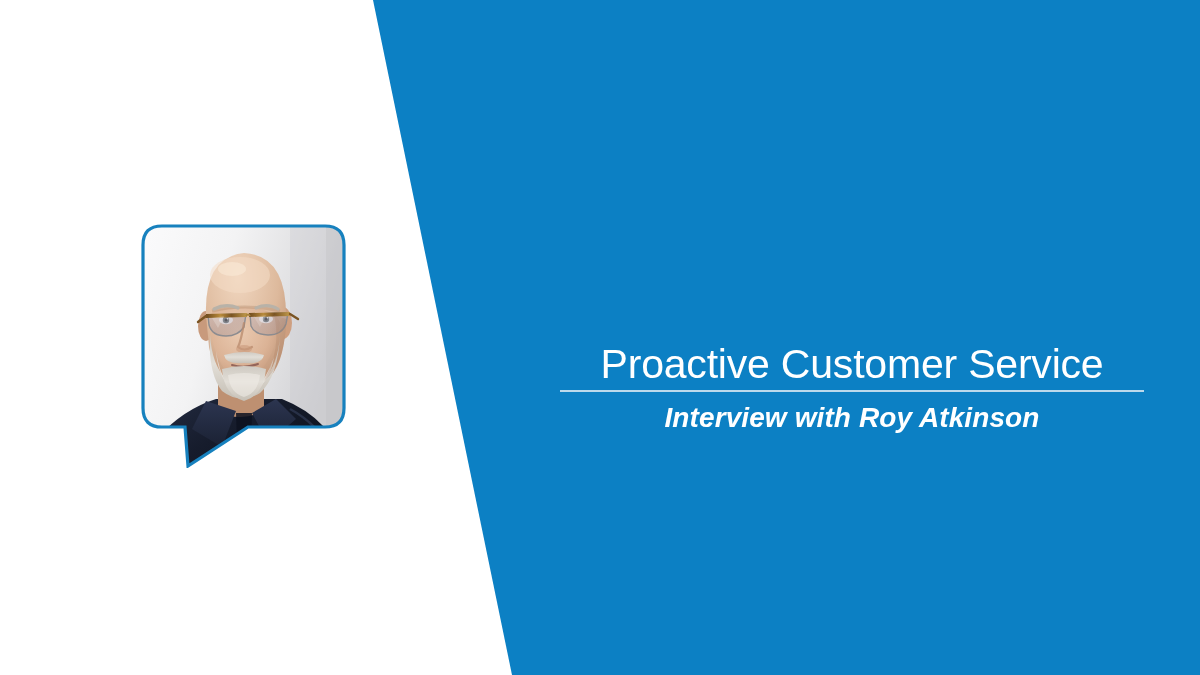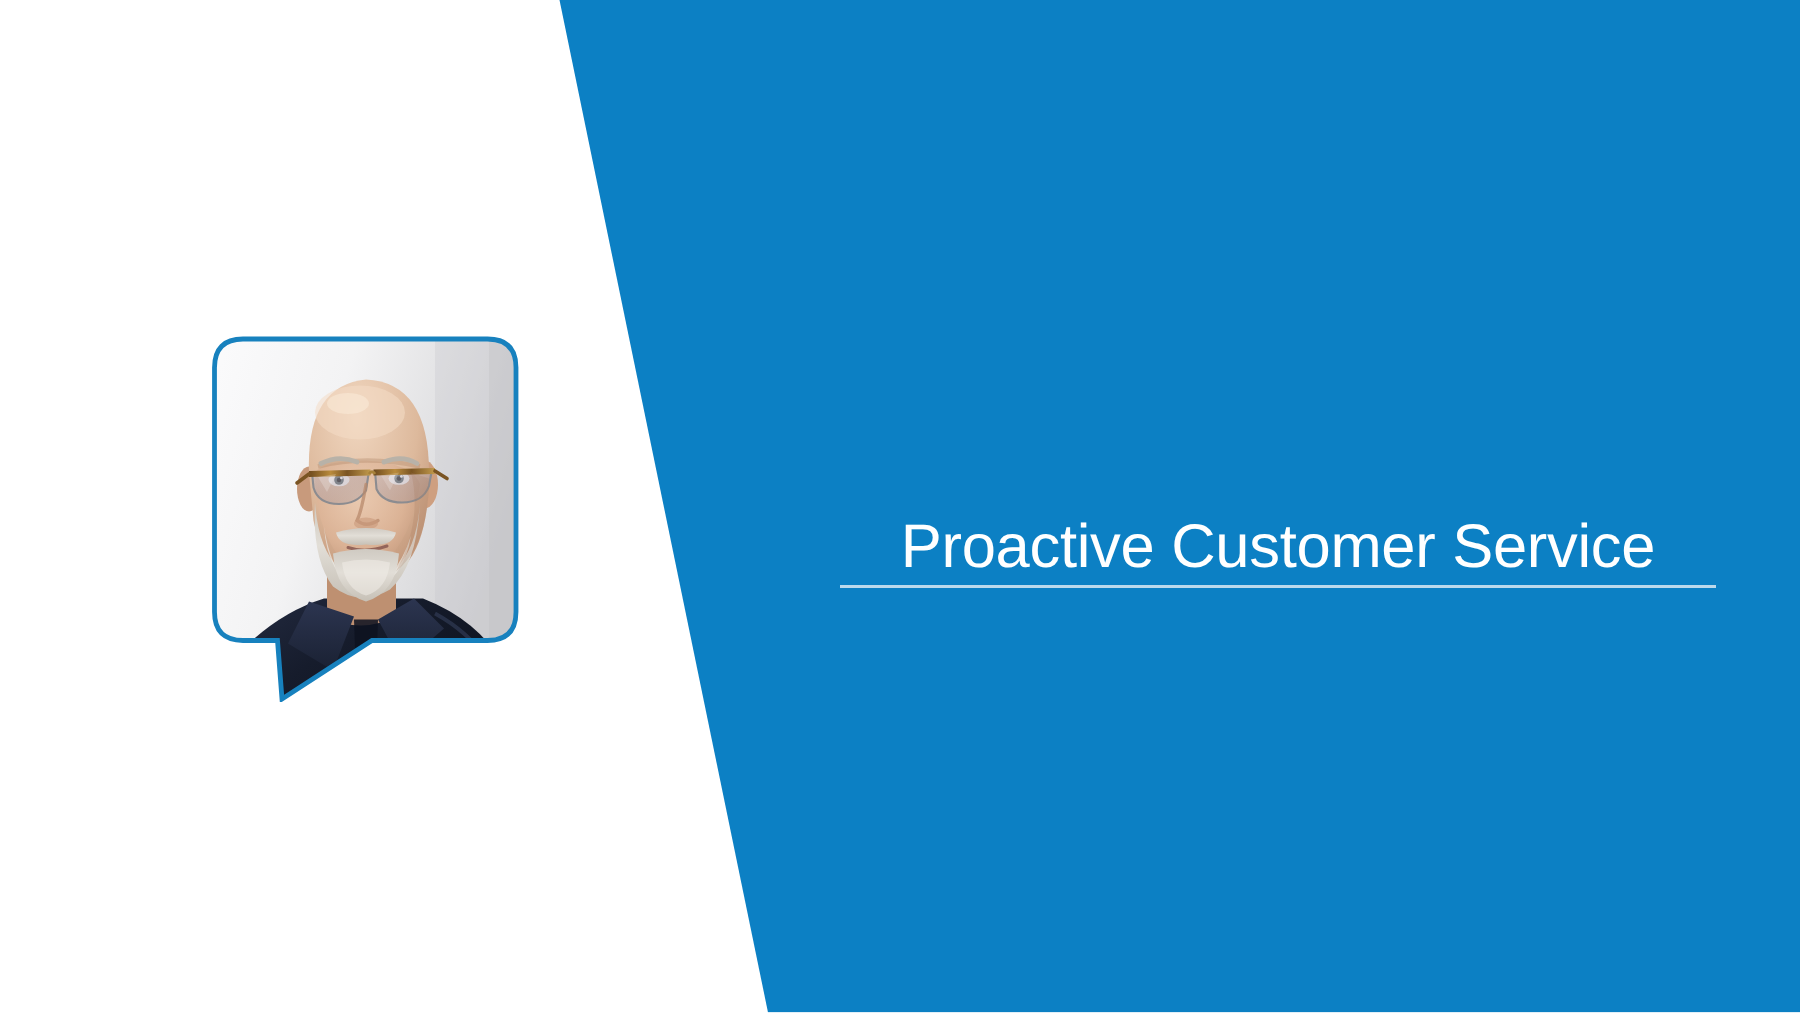--- a/index.html
+++ b/index.html
@@ -244,15 +244,16 @@
 
       <use href="#bubbleShape" fill="none" stroke="#1781BE" stroke-width="3.2"></use>
     </svg>
   </div>
 
   <div id="text-block">
     <div id="title-row">
       <span id="page-title">Proactive Customer Service</span>
       <span id="title-underline"></span>
     </div>
+    <span id="page-subtitle">Interview with Roy Atkinson</span>
   </div>
 
 </div>
 
 </body></html>

